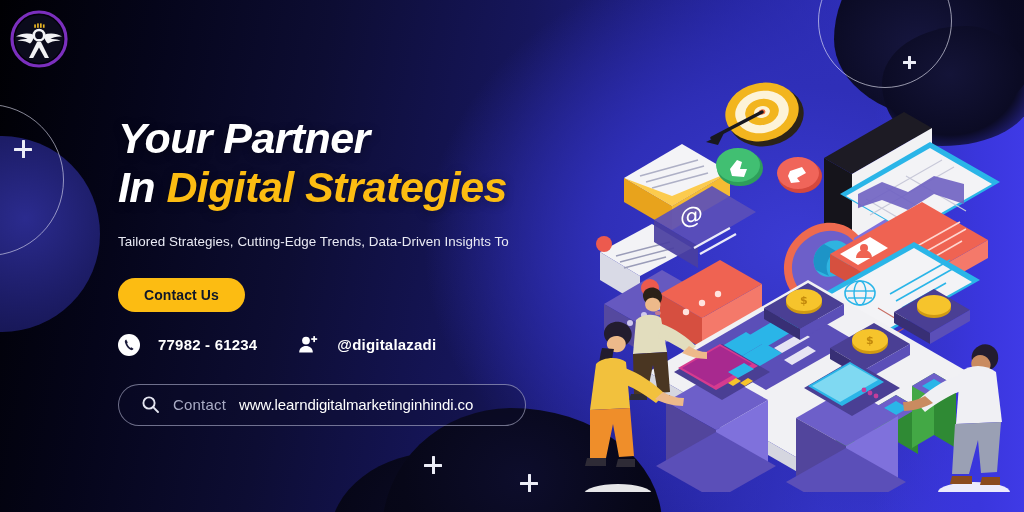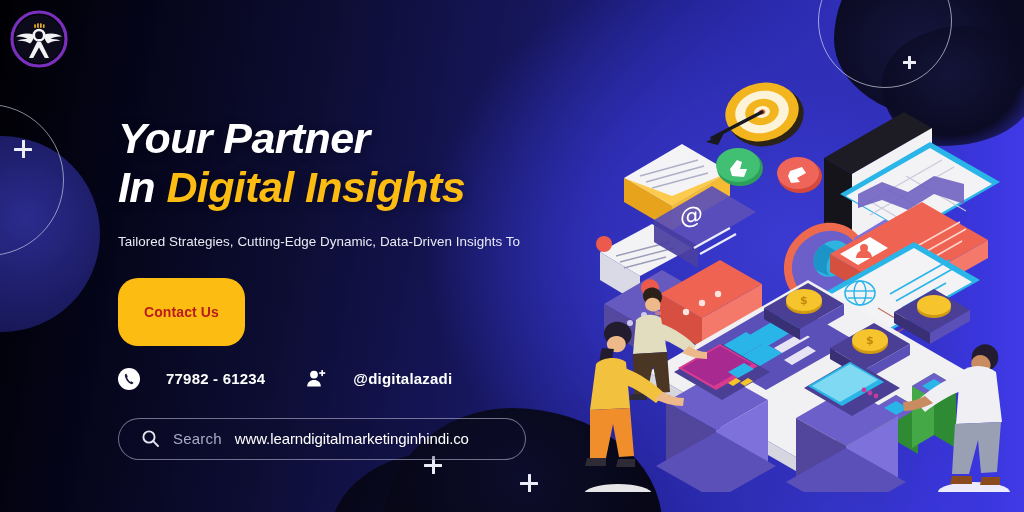--- a/index.html
+++ b/index.html
@@ -95,28 +95,28 @@
   .headline .l2 { display:block; margin-top:5px; }
   .gold { color:#fcbc12; }
 
   .subtitle {
     margin-top:22px; font-size:13.4px; line-height:1.52;
     color:#e9eaf4; font-weight:500; letter-spacing:.05px;
   }
 
   .cta {
     margin-top:26px; display:inline-flex; align-items:center; justify-content:center;
-    background:#fcbc12; color:#b91c1c;
+    background:#fcbc12; color:#0f172a;
     font-size:14px; font-weight:bold; letter-spacing:.1px;
-    padding:26px 26px; border:none; border-radius:20px; cursor:pointer;
+    padding:9px 26px; border:none; border-radius:20px; cursor:pointer;
     font-family:"Liberation Sans", sans-serif;
   }
 
   .contact-row { margin-top:22px; display:flex; align-items:center; gap:40px; }
-  .contact-item { display:flex; align-items:center; gap:26px; }
+  .contact-item { display:flex; align-items:center; gap:18px; }
   .contact-text { color:#fff; font-size:15px; font-weight:bold; letter-spacing:.2px; }
 
   .searchbar {
     margin-top:28px; display:flex; align-items:center; gap:13px;
     width:408px; height:42px; padding:0 22px;
     border:1.4px solid rgba(196,198,225,.55); border-radius:21px;
     background:rgba(12,12,42,.30);
   }
   .search-label { color:#a9abc4; font-size:15px; letter-spacing:.2px; }
   .search-value { color:#ffffff; font-size:15px; letter-spacing:-.1px;text-align:right; }
@@ -161,25 +161,25 @@
         <rect x="34" y="15.4" width="1.7" height="4.4"></rect>
         <rect x="36.9" y="16.4" width="1.7" height="3.4"></rect>
       </g>
     </svg>
   </div>
 
   <div class="content">
 
     <h1 class="headline">
       <span>Your Partner</span>
-      <span class="l2"><span>In </span><span class="gold">Digital Insights</span></span>
+      <span class="l2"><span>In </span><span class="gold">Digital Strategies</span></span>
     </h1>
 
     <p class="subtitle">
-      <span>Tailored Strategies, Cutting-Edge Dynamic, Data-Driven Insights To</span><br>
+      <span>Tailored Strategies, Cutting-Edge Trends, Data-Driven Insights To</span><br>
     </p>
 
     <button class="cta">Contact Us</button>
 
     <div class="contact-row">
 
       <div class="contact-item">
         <svg width="22" height="22" viewBox="0 0 22 22">
           <circle cx="11" cy="11" r="11" fill="#ffffff"></circle>
           <path d="M8.2 5.4 c-1.1 .5 -1.6 1.5 -1.3 2.8 c.5 2.4 2.3 5.3 4.3 6.9 c1.1 .9 2.2 1.3 3.1 .9 c.6 -.3 1 -.8 1.2 -1.3 l-2.2 -1.5 c-.4 .5 -.8 .7 -1.2 .5 c-1.2 -.7 -2.6 -2.8 -2.9 -4.1 c-.1 -.4 .1 -.7 .6 -1 z" fill="#1b1b3a"></path>
@@ -199,21 +199,21 @@
         <span class="contact-text">@digitalazadi</span>
       </div>
 
     </div>
 
     <div class="searchbar">
       <svg width="19" height="19" viewBox="0 0 19 19">
         <circle cx="8" cy="8" r="5.6" fill="none" stroke="#e4e5f0" stroke-width="1.9"></circle>
         <line x1="12.2" y1="12.2" x2="17" y2="17" stroke="#e4e5f0" stroke-width="1.9" stroke-linecap="round"></line>
       </svg>
-      <span class="search-label">Search</span>
+      <span class="search-label">Contact</span>
       <span class="search-value">www.learndigitalmarketinginhindi.co</span>
     </div>
 
   </div>
 
   <div class="illus">
     <svg viewBox="0 0 446 420" width="446" height="420">
 
       <g>
         <path d="M22 180 L74 152 L114 176 L62 204 z" fill="#f3f3f6"></path>

